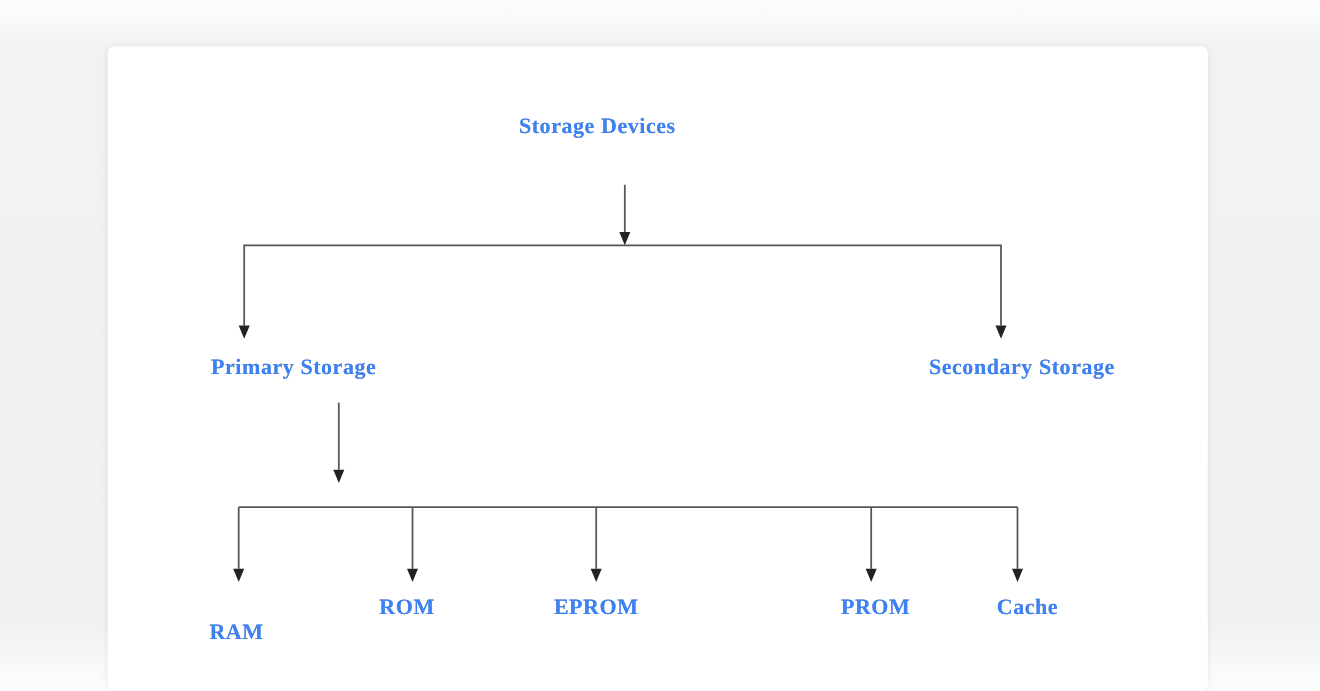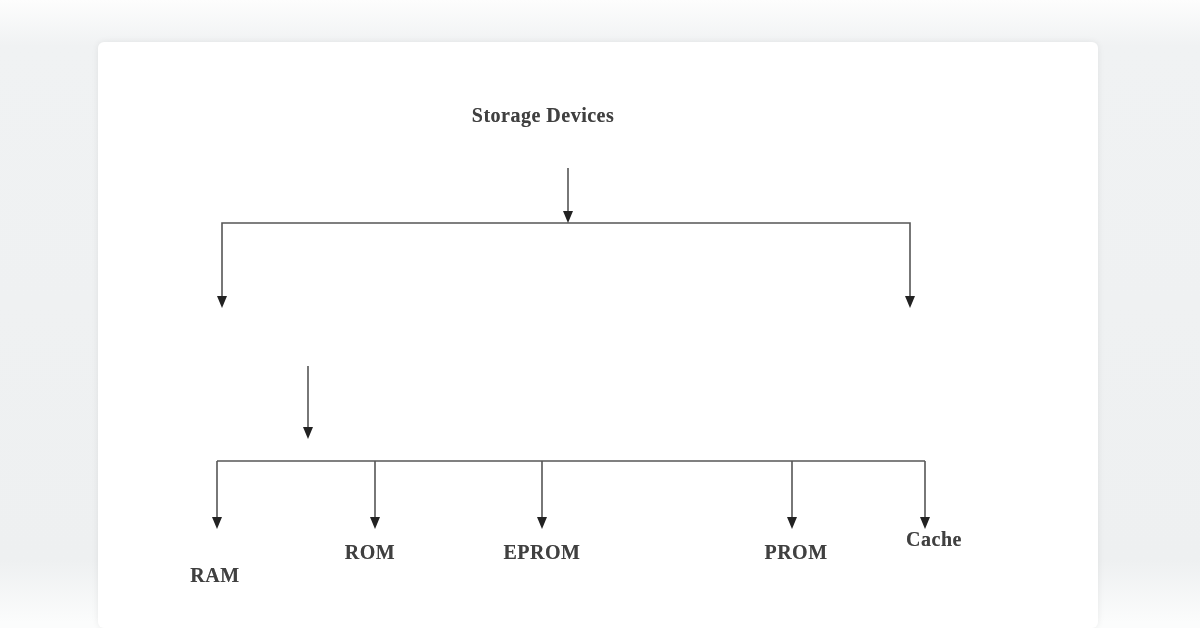--- a/index.html
+++ b/index.html
@@ -21,21 +21,21 @@
     width: 1200px; height: 628px;
     pointer-events: none;
   }
   svg.layer { pointer-events: none; }
   .node {
     position: absolute;
     transform: translateX(-50%);
     font-weight: 700;
     font-size: 20px;
     letter-spacing: 0.5px;
-    color: #404040;
+    color: #3b82f6;
     white-space: nowrap;
     text-shadow: 0 0 0.6px rgba(42,42,42,0.45);
   }
 </style>
 </head>
 <body>
 
 <div class="card"></div>
 
 <svg class="layer" viewBox="0 0 1200 628" width="1200" height="628" xmlns="http://www.w3.org/2000/svg">
@@ -59,24 +59,26 @@
     <polygon points="375,529 370,517 380,517"></polygon>
     <polygon points="542,529 537,517 547,517"></polygon>
     <polygon points="792,529 787,517 797,517"></polygon>
     <polygon points="925,529 920,517 930,517"></polygon>
   </g>
 </svg>
 
 <div class="layer">
   <div class="node" style="left:543px; top:104px">Storage Devices</div>
 
+  <div class="node" style="left:267px; top:323px">Primary Storage</div>
 
+  <div class="node" style="left:929px; top:323px">Secondary Storage</div>
 
   <div class="node" style="left:215px; top:564px">RAM</div>
 
   <div class="node" style="left:370px; top:541px">ROM</div>
 
   <div class="node" style="left:542px; top:541px">EPROM</div>
 
   <div class="node" style="left:796px; top:541px">PROM</div>
 
-  <div class="node" style="left:934px; top:528px">Cache</div>
+  <div class="node" style="left:934px; top:541px">Cache</div>
 </div>
 
 </body></html>

